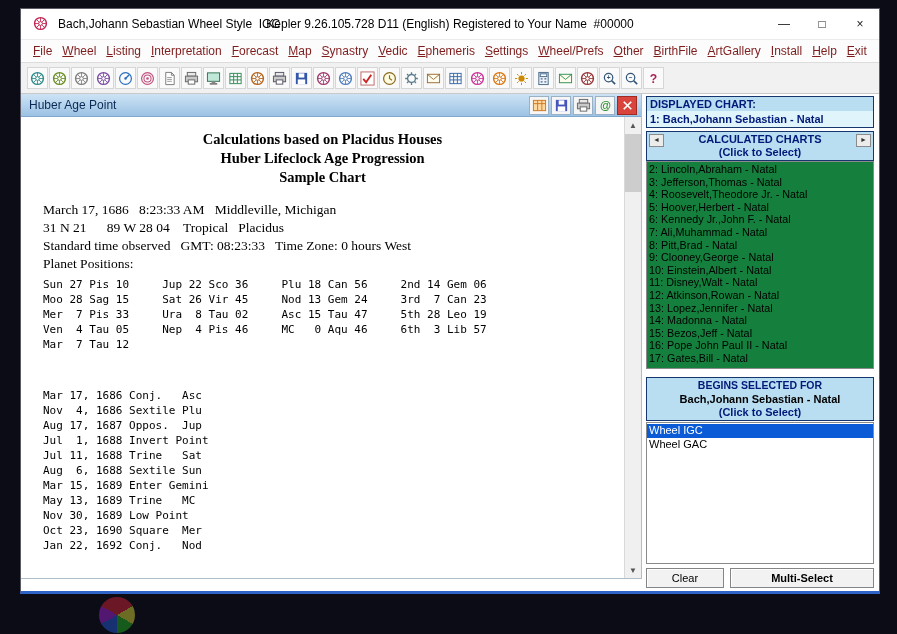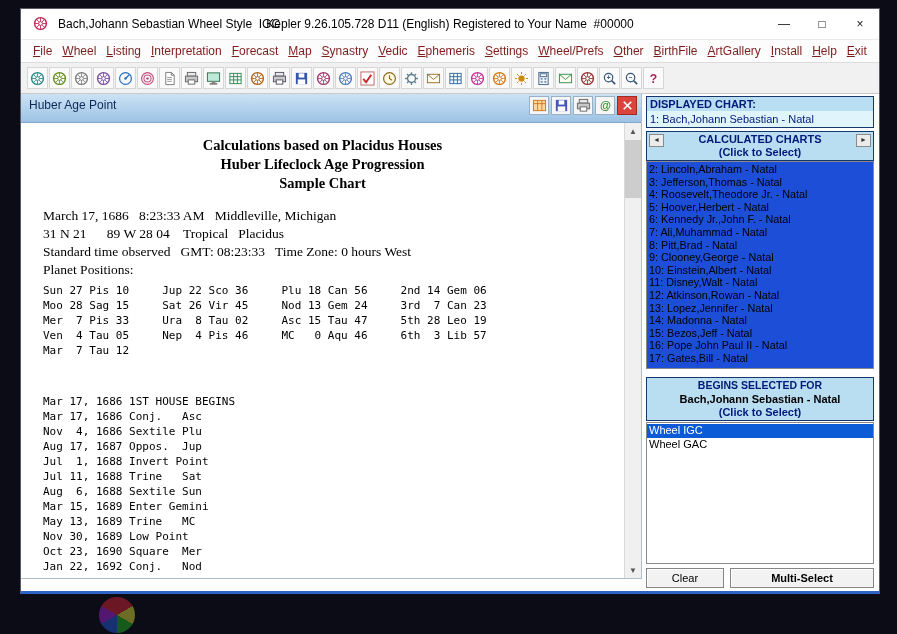--- a/index.html
+++ b/index.html
@@ -11,45 +11,45 @@
   .title-center{position:absolute;left:230px;right:230px;text-align:center;font-size:12px;color:#000;white-space:pre;overflow:hidden}
   .caption{margin-left:auto;display:flex;height:100%}
   .cap-btn{width:38px;display:flex;align-items:center;justify-content:center;font-size:12px;color:#222}
   .menubar{height:22px;flex:0 0 22px;display:flex;align-items:center;justify-content:space-between;padding:0 12px;font-size:12px;background:#fcfcfc;border-top:1px solid #ebebeb;border-bottom:1px solid #dcdcdc}
   .menu-item{display:inline-block;color:#7f1d1d}
   .menu-item::first-letter{text-decoration:underline}
   .toolbar{height:30px;flex:0 0 30px;display:flex;align-items:center;gap:1px;padding:0 6px;background:#f1f1f1;border-bottom:1px solid #c9c9c9}
   .tool{width:19px;height:20px;display:flex;align-items:center;justify-content:center;background:#fafafa;border:1px solid #d6d6d6}
   .content{flex:1;display:flex;align-items:stretch}
   .left-panel{width:620px;flex:0 0 620px;height:484px;display:flex;flex-direction:column;border-right:1px solid #aebecb;border-bottom:1px solid #aebecb}
-  .panel-header{height:22px;flex:0 0 22px;background:linear-gradient(180deg,#cde3f5 0%,#9cc2e4 100%);display:flex;align-items:center;padding:0 4px 6px 8px;font-size:12px;color:#0a2a55;border-bottom:1px solid #7fa8cc}
+  .panel-header{height:22px;flex:0 0 22px;background:linear-gradient(180deg,#cde3f5 0%,#9cc2e4 100%);display:flex;align-items:center;padding:0 4px 0 8px;font-size:12px;color:#0a2a55;border-bottom:1px solid #7fa8cc}
   .panel-icons{margin-left:auto;display:flex;gap:2px}
   .ptool{width:18px;height:17px;display:flex;align-items:center;justify-content:center;background:#f6f6f6;border:1px solid #9ab0c4}
   .ptool.close{background:#d9453c;border-color:#a02a22}
   .panel-body{flex:1;display:flex;background:#fff;overflow:hidden}
   .report{flex:1;overflow:hidden;padding-top:13px;font-family:"Liberation Serif",serif;color:#000}
   .r-head{text-align:center;font-weight:bold;font-size:14.5px;line-height:19px}
   .r-info{font-size:13.5px;line-height:18px;margin-left:22px;white-space:pre}
   .r-info.first{margin-top:14px}
   .mono{font-family:"DejaVu Sans Mono",monospace;font-size:11px;line-height:15px;margin-left:22px;white-space:pre}
   .positions{margin-top:4px}
   .events{margin-top:36px}
   .vscroll{flex:0 0 16px;background:#f0f0f0;border-left:1px solid #d9d9d9;display:flex;flex-direction:column}
   .s-arrow{height:16px;flex:0 0 16px;display:flex;align-items:center;justify-content:center;font-size:8px;color:#555}
   .s-thumb{height:58px;flex:0 0 58px;background:#cdcdcd;margin:1px 0}
   .s-fill{flex:1}
   .sidebar{flex:1;display:flex;flex-direction:column;padding:2px 5px 3px 4px;background:#fff;overflow:hidden}
   .disp-box{border:1px solid #16366e;flex:0 0 auto}
   .disp-head{background:#b9ddf1;color:#001a7a;font-weight:bold;font-size:11px;line-height:14px;padding:0 3px}
-  .disp-entry{background:#e0f4fb;color:#001a7a;font-weight:normal;font-size:11px;line-height:16px;padding:0 3px;white-space:nowrap;overflow:hidden}
+  .disp-entry{background:#e0f4fb;color:#001a7a;font-weight:bold;font-size:11px;line-height:16px;padding:0 3px;white-space:nowrap;overflow:hidden}
   .calc-head{margin-top:3px;position:relative;border:1px solid #16366e;background:#b9ddf1;text-align:center;color:#001a7a;font-weight:bold;font-size:11px;line-height:13px;padding:1px 0;flex:0 0 auto}
   .arrow-btn{position:absolute;top:2px;width:13px;height:11px;background:#ececec;border:1px solid #8a8a8a;font-size:7px;line-height:10px;text-align:center;color:#333}
   .arrow-btn.left{left:2px}
   .arrow-btn.right{right:2px}
-  .chart-list{border:1px solid #8a8a8a;background:#1d4ed8;height:205px;flex:0 0 205px;overflow:hidden;padding:1px 1px 0 2px}
+  .chart-list{border:1px solid #8a8a8a;background:#15803d;height:205px;flex:0 0 205px;overflow:hidden;padding:1px 1px 0 2px}
   .chart-item{font-size:10.8px;line-height:12.6px;color:#000;white-space:nowrap}
   .rep-head{margin-top:8px;border:1px solid #16366e;background:#b9ddf1;text-align:center;color:#001a7a;font-weight:bold;padding:1px 0;flex:0 0 auto}
   .rep-head .t1{font-size:10.5px;line-height:13px}
   .rep-head .t2{font-size:11px;line-height:14px;color:#000}
   .rep-head .t3{font-size:11px;line-height:13px}
   .rep-list{border:1px solid #8a8a8a;background:#fff;flex:1;margin-top:1px;overflow:hidden;padding-top:1px}
   .rep-item{font-size:11px;line-height:13.5px;color:#000;padding-left:2px}
   .rep-item.selected{background:#0b5bd7;color:#fff}
   .btn-row{margin-top:4px;display:flex;gap:6px;flex:0 0 18px}
   .btn{height:18px;background:#f2f2f2;border:1px solid #858585;box-shadow:inset 1px 1px 0 #fff;display:flex;align-items:center;justify-content:center;font-size:11px;color:#000}
@@ -345,21 +345,20 @@
               <div class="r-info">Planet Positions:</div>
             </div>
           <div class="positions">
               <div class="mono">Sun 27 Pis 10     Jup 22 Sco 36     Plu 18 Can 56     2nd 14 Gem 06</div>
               <div class="mono">Moo 28 Sag 15     Sat 26 Vir 45     Nod 13 Gem 24     3rd  7 Can 23</div>
               <div class="mono">Mer  7 Pis 33     Ura  8 Tau 02     Asc 15 Tau 47     5th 28 Leo 19</div>
               <div class="mono">Ven  4 Tau 05     Nep  4 Pis 46     MC   0 Aqu 46     6th  3 Lib 57</div>
               <div class="mono">Mar  7 Tau 12</div>
             </div>
           <div class="events">
-              <div class="mono">Mar 17, 1686 1ST HOUSE BEGINS</div>
               <div class="mono">Mar 17, 1686 Conj.   Asc</div>
               <div class="mono">Nov  4, 1686 Sextile Plu</div>
               <div class="mono">Aug 17, 1687 Oppos.  Jup</div>
               <div class="mono">Jul  1, 1688 Invert Point</div>
               <div class="mono">Jul 11, 1688 Trine   Sat</div>
               <div class="mono">Aug  6, 1688 Sextile Sun</div>
               <div class="mono">Mar 15, 1689 Enter Gemini</div>
               <div class="mono">May 13, 1689 Trine   MC</div>
               <div class="mono">Nov 30, 1689 Low Point</div>
               <div class="mono">Oct 23, 1690 Square  Mer</div>

